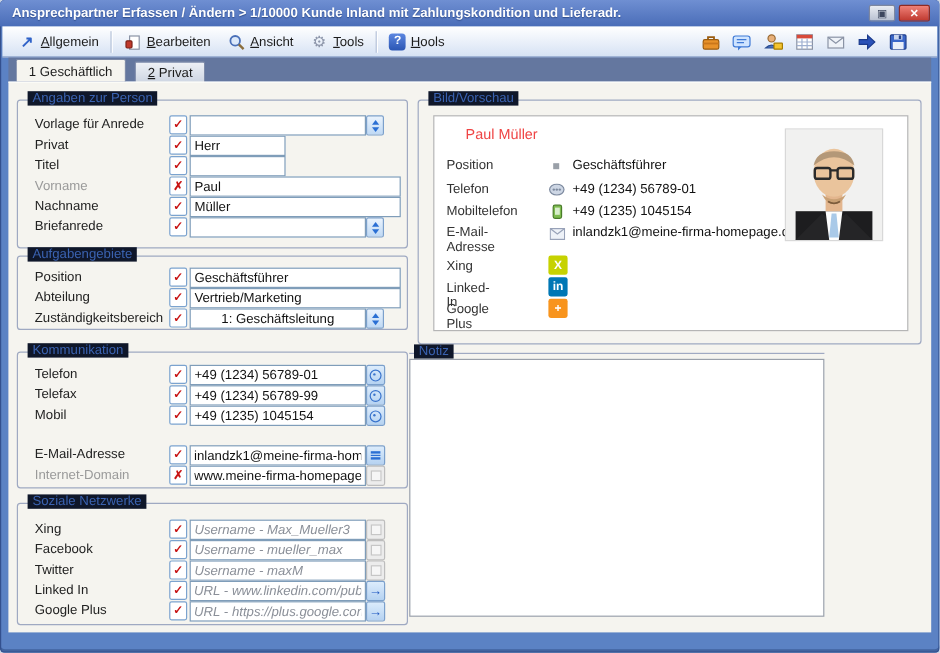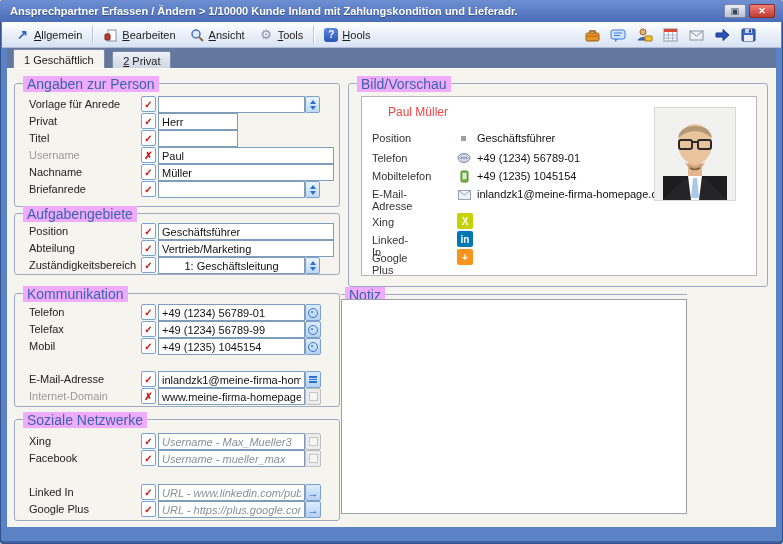--- a/index.html
+++ b/index.html
@@ -36,21 +36,21 @@
   .frame{position:absolute;left:7px;right:7px;top:48px;height:479px;}
   .tabstrip{height:20px;background:#64779f;padding-left:6px;}
   .tab{display:inline-block;font-size:11px;color:#1c1c1c;border:1px solid #7d8aa8;border-bottom:none;
        border-radius:2px 2px 0 0;padding:3px 10px 2px;position:relative;top:2px;cursor:default;}
   .tab.active{background:#f5f4ef;top:1px;padding-top:4px;z-index:3;}
   .tab.inactive{background:linear-gradient(#eef1f6,#cdd5e2);margin-left:3px;}
   .tab .key{text-decoration:underline;}
   .content{position:absolute;left:0;right:0;top:20px;bottom:0;background:#f5f4ef;border-top:1px solid #fdfdf9;}
   
   .group{position:absolute;border:1px solid #9fa9c2;border-radius:3px;}
-  .gcap{position:absolute;top:-8px;left:8px;background:#f0abfc;padding:0 4px;color:#3a62b0;font-size:14px;}
+  .gcap{position:absolute;top:-8px;left:8px;background:#0f172a;padding:0 4px;color:#3a62b0;font-size:11px;}
   .lgroup{left:7px;width:324px;}
   
   .frow{position:absolute;left:0;right:0;height:17px;}
   .flabel{position:absolute;left:14px;top:2px;font-size:11px;color:#222;white-space:nowrap;}
   .flabel.dis{color:#9a9a9a;}
   .chk{position:absolute;left:126px;top:0;width:15px;height:16px;background:#fff;
        border:1px solid #7ba3cf;border-radius:2px;padding:0;font-size:10px;line-height:13px;color:#c81414;
        font-weight:bold;cursor:default;}
   .glyph-check::before{content:"✓";}
   .glyph-x::before{content:"✗";}
@@ -219,21 +219,21 @@
           <span class="flabel">Privat</span>
           <button class="chk"><span class="glyph-check"></span></button>
           <input class="fin w-med" value="Herr" style="">
         </div>
         <div class="frow" style="top:46px;">
           <span class="flabel">Titel</span>
           <button class="chk"><span class="glyph-check"></span></button>
           <input class="fin w-med" value="" style="">
         </div>
         <div class="frow" style="top:63px;">
-          <span class="flabel dis">Username</span>
+          <span class="flabel dis">Vorname</span>
           <button class="chk"><span class="glyph-x"></span></button>
           <input class="fin w-full" value="Paul" style="">
         </div>
         <div class="frow" style="top:80px;">
           <span class="flabel">Nachname</span>
           <button class="chk"><span class="glyph-check"></span></button>
           <input class="fin w-full" value="Müller" style="">
         </div>
         <div class="frow" style="top:97px;">
           <span class="flabel">Briefanrede</span>
@@ -322,20 +322,28 @@
           <button class="chk"><span class="glyph-check"></span></button>
           <input class="fin w-btn ghost" value="Username - Max_Mueller3" style="">
           <button class="sbtn btn-dis">
               <i></i>
             </button>
         </div>
         <div class="frow" style="top:30px;">
           <span class="flabel">Facebook</span>
           <button class="chk"><span class="glyph-check"></span></button>
           <input class="fin w-btn ghost" value="Username - mueller_max" style="">
+          <button class="sbtn btn-dis">
+              <i></i>
+            </button>
+        </div>
+        <div class="frow" style="top:47px;">
+          <span class="flabel">Twitter</span>
+          <button class="chk"><span class="glyph-check"></span></button>
+          <input class="fin w-btn ghost" value="Username - maxM" style="">
           <button class="sbtn btn-dis">
               <i></i>
             </button>
         </div>
         <div class="frow" style="top:64px;">
           <span class="flabel">Linked In</span>
           <button class="chk"><span class="glyph-check"></span></button>
           <input class="fin w-btn ghost" value="URL - www.linkedin.com/pub/max_muell" style="">
           <button class="sbtn btn-open"></button>
         </div>

